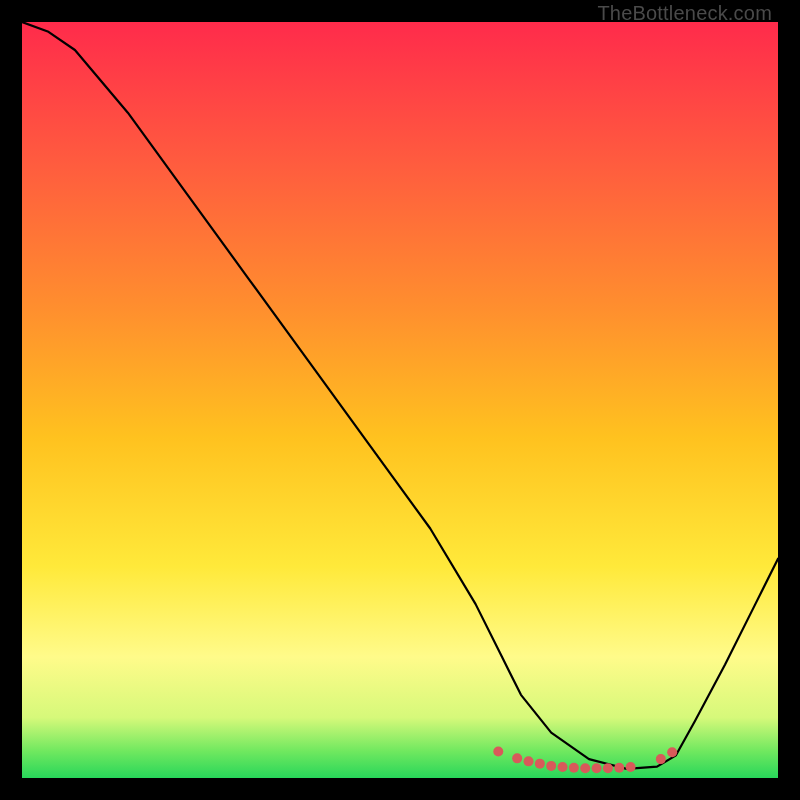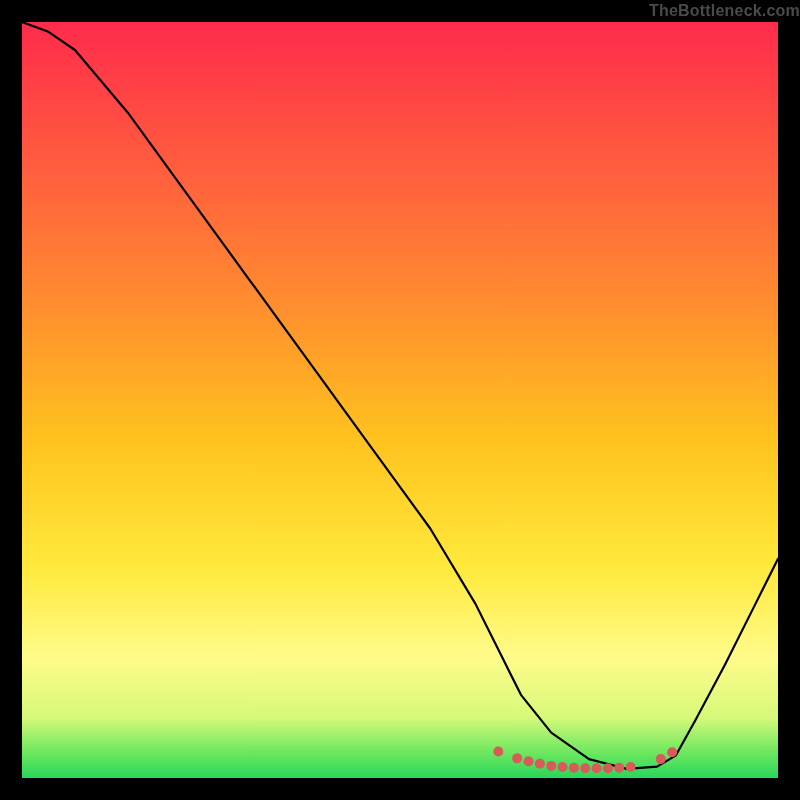--- a/index.html
+++ b/index.html
@@ -20,24 +20,24 @@
   .plot {
     position: absolute;
     left: 22px;
     top: 22px;
     width: 756px;
     height: 756px;
   }
   .watermark {
     position: absolute;
     top: 2px;
-    right: 0;
+    right: 28px;
     color: #4a4a4a;
-    font-size: 16px;
-    font-weight: 700;
+    font-size: 20px;
+    font-weight: 400;
     letter-spacing: 0.2px;
     user-select: none;
   }
   svg { display: block; }
 </style>
 </head>
 <body>
 
 <div class="frame">
   <div class="watermark">TheBottleneck.com</div>

